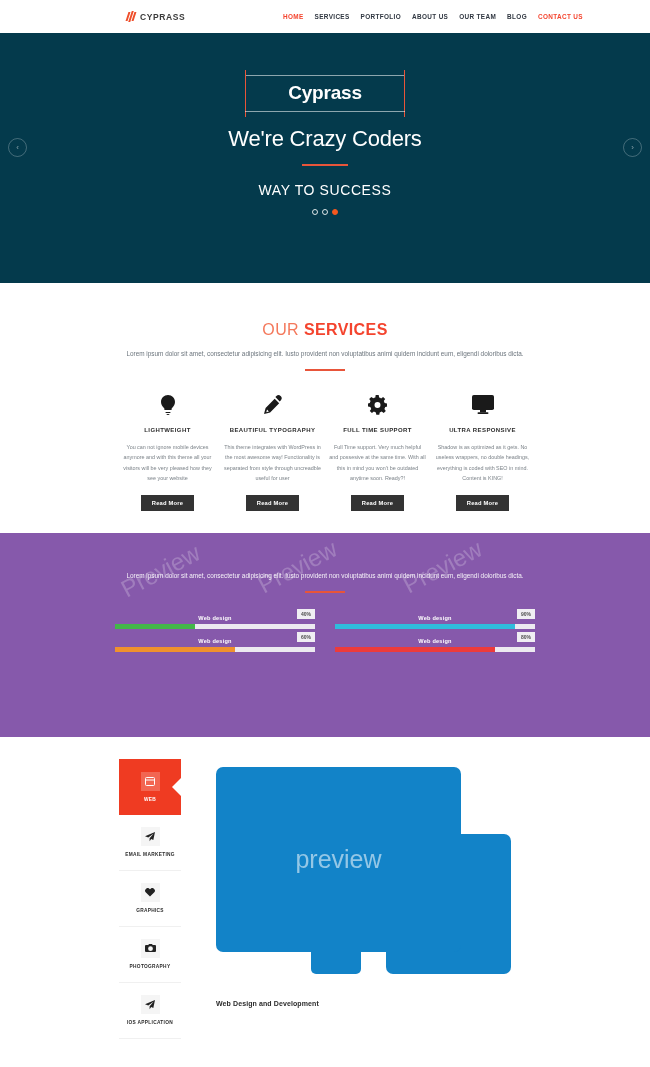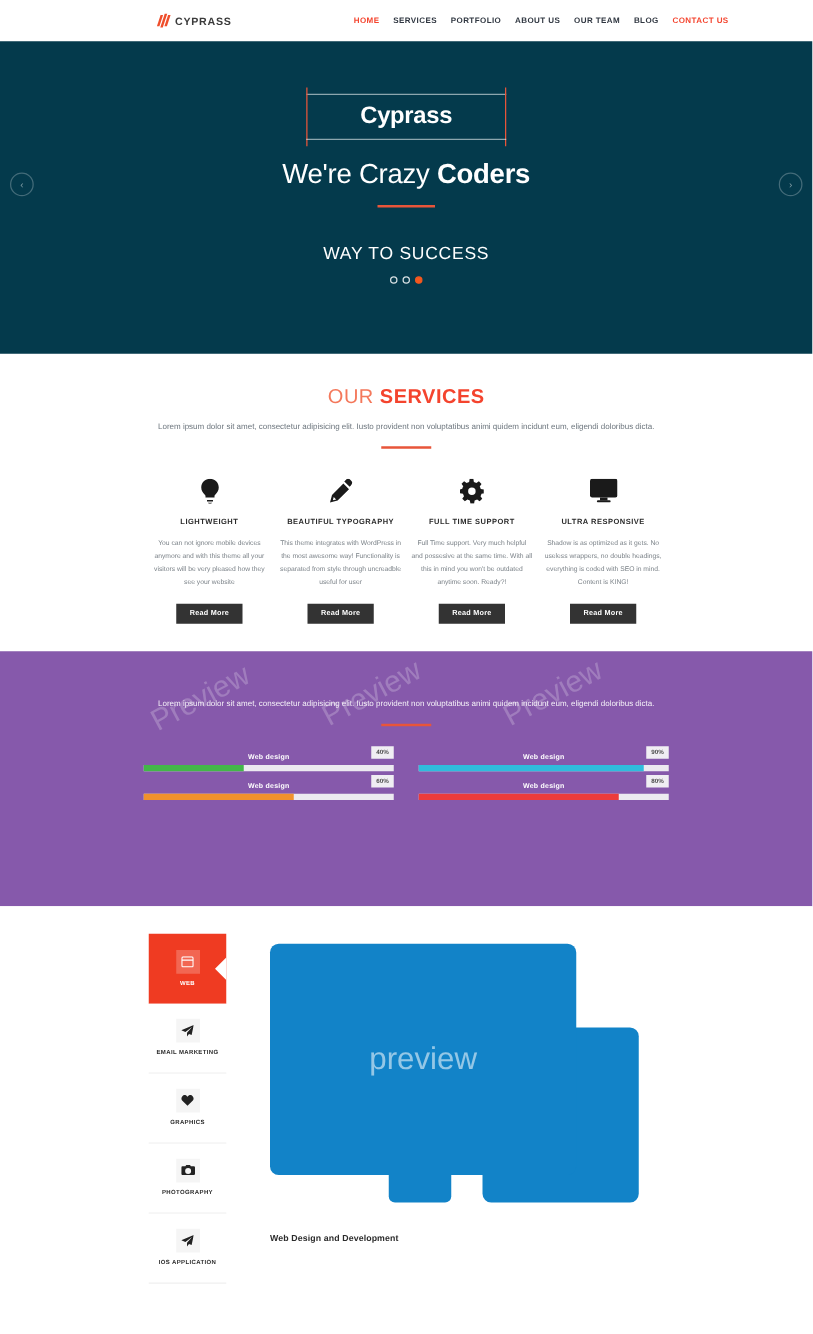--- a/index.html
+++ b/index.html
@@ -106,42 +106,42 @@
     font-weight:bold;
     letter-spacing:-0.2px;
   }
   .hero-sub {
     margin-top:14px;
     font-size:22px;
     color:#ffffff;
     font-weight:300;
     letter-spacing:-0.2px;
   }
-  .hero-sub b { font-weight:bold; }
+  .hero-sub b { font-weight:normal; }
   .hero-rule {
     margin-top:12px;
     width:46px; height:2px; background:#e8553a;
   }
   .hero-way {
-    margin-top:28px;
+    margin-top:16px;
     font-size:14px;
     color:#ffffff;
     letter-spacing:0.6px;
     font-weight:400;
   }
   .dots { margin-top:11px; display:flex; gap:4px; }
   .dot {
     width:6px; height:6px; border-radius:50%;
     border:1px solid rgba(255,255,255,0.85);
     cursor:pointer;
   }
   .dot.active { background:#f4581f; border-color:#f4581f; }
 
   
-  .services { background:#fff; padding:26px 0 22px; text-align:center; }
+  .services { background:#fff; padding:38px 0 22px; text-align:center; }
   .sec-title { font-size:16px; letter-spacing:0.4px; font-weight:400; }
   .sec-title .t1 { color:#f4785b; }
   .sec-title .t2 { color:#f4442e; font-weight:bold; }
   .sec-desc {
     margin:9px auto 0;
     width:430px;
     font-size:6.4px;
     line-height:1.85;
     color:#6c757d;
   }

